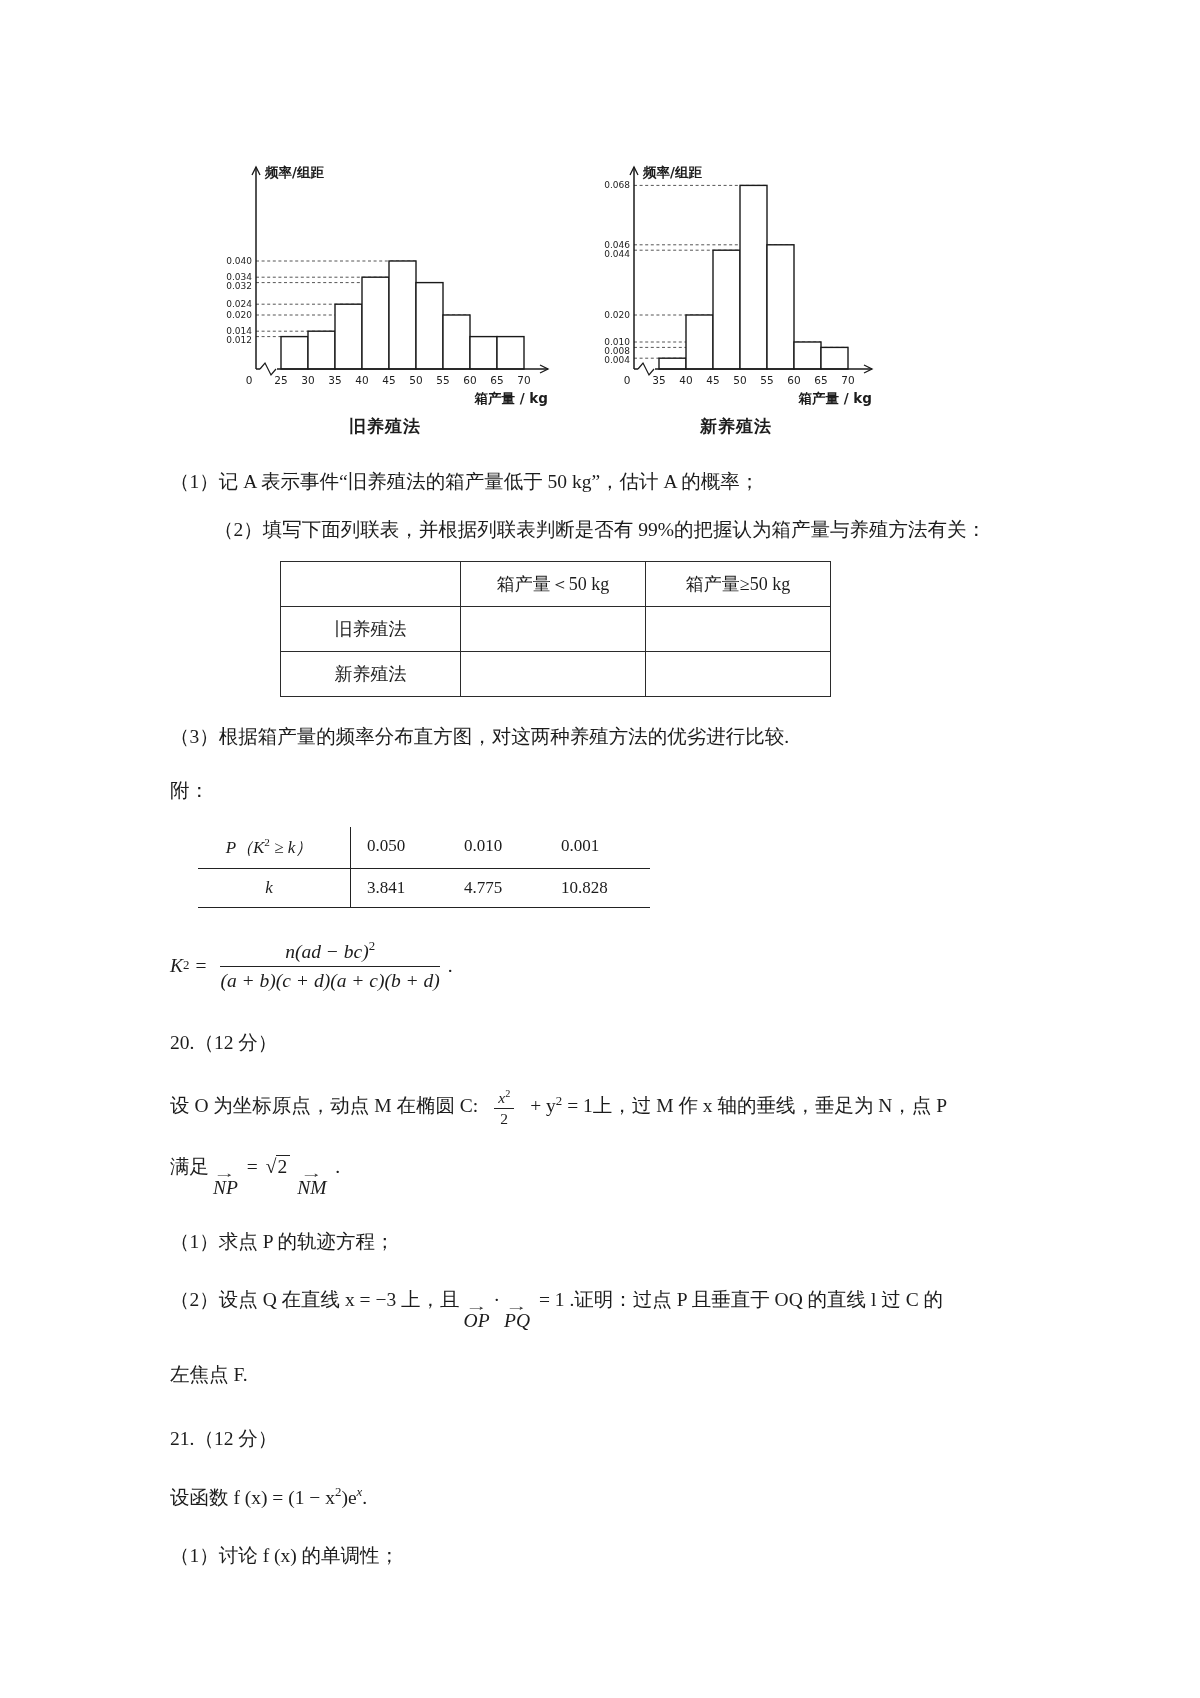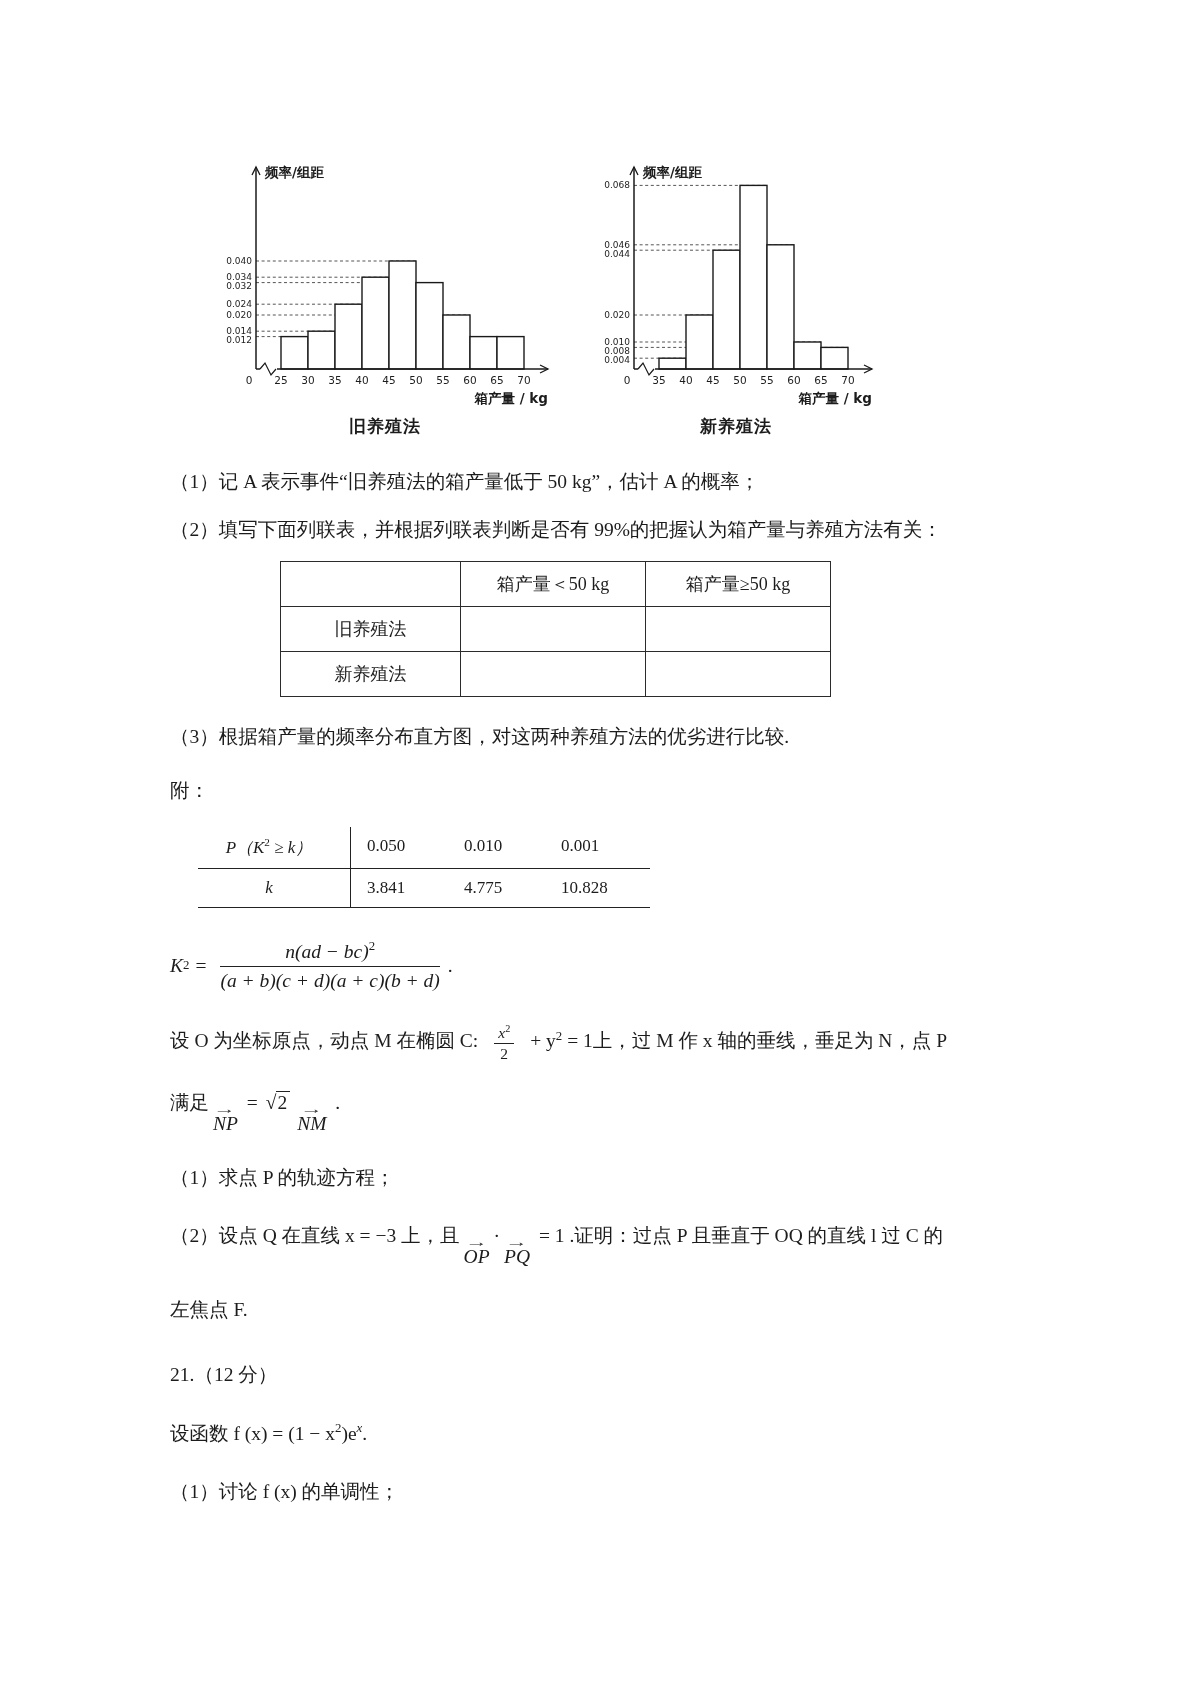--- a/index.html
+++ b/index.html
@@ -39,21 +39,21 @@
   }
   
   .body-line {
     font-size: 19.5px;
     line-height: 1.45;
     margin: 0;
   }
   .nowrap { white-space: nowrap; }
   .it { font-style: italic; }
   sup { font-size: 0.66em; }
-  .mt20 { margin-top: 20px; }
+  .mt20 { margin-top: 20px; text-align: center; }
   .mt26 { margin-top: 26px; }
   .mt30 { margin-top: 30px; }
   .mt36 { margin-top: 36px; }
   
   table.ctable {
     border-collapse: collapse;
     margin: 16px 0 0 110px;
   }
   table.ctable td {
     border: 1.2px solid #2b2b2b;
@@ -288,20 +288,21 @@
     <span class="it">K</span>
       <sup>2</sup>
     <span style="margin:0 6px;">=</span>
     <span class="frac">
       <span class="frac-num"><span class="it">n(ad − bc)</span><sup>2</sup></span>
       <span class="frac-den it">(a + b)(c + d)(a + c)(b + d)</span>
     </span>
     <span>.</span>
   </div>
 
+  <p class="body-line mt36">20.（12 分）</p>
   <p class="body-line mt30 formula-line nowrap">
     <span>设 O 为坐标原点，动点 M 在椭圆 C:</span><span class="ifrac">
         <span class="frac-num"><span class="it">x</span><sup>2</sup></span>
         <span class="frac-den">2</span>
       </span><span>+ y</span><sup>2</sup>
     <span>= 1上，过 M 作 x 轴的垂线，垂足为 N，点 P</span>
   </p>
   <p class="body-line mt26">
     <span>满足</span><span class="vec">
         <span class="vec-arrow">→</span>

